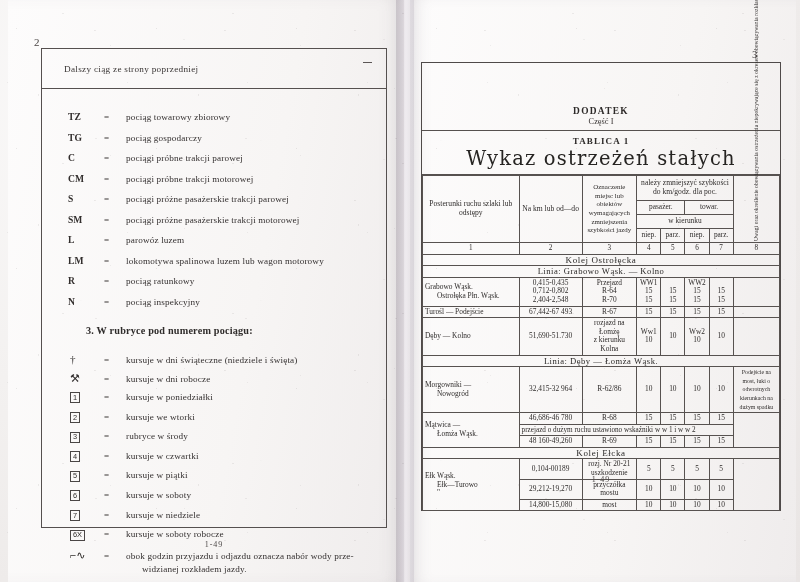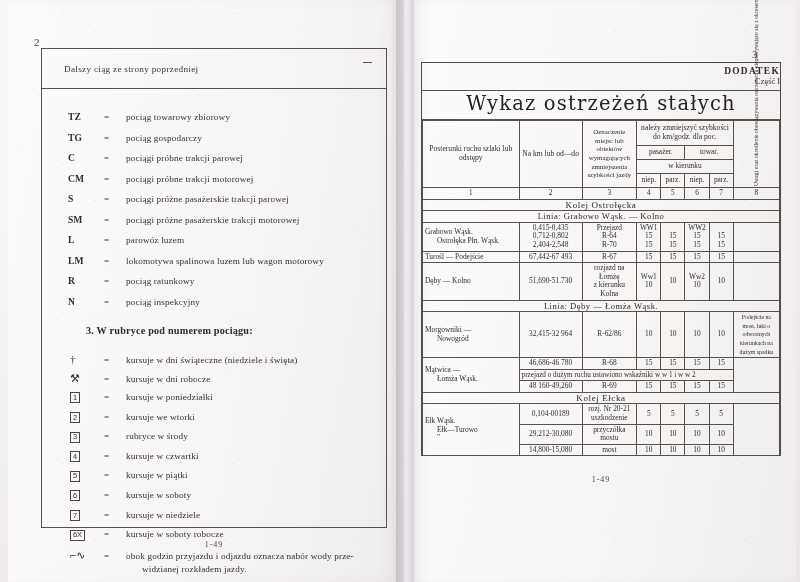--- a/index.html
+++ b/index.html
@@ -103,22 +103,23 @@
     font-size:8px;color:#4c4847;letter-spacing:1px;
   }
 
   
   #right-frame{
     position:absolute;left:421px;top:62px;width:360px;
     border:1.5px solid #4f4a49;border-bottom:none;
     box-sizing:border-box;
   }
   .banner{
-    text-align:right;border-bottom:1.1px solid #56514f;
+    text-align:center;border-bottom:1.1px solid #56514f;
     padding:3px 0 4px;
+    margin-top:40px;
   }
   #dodatek{font-size:9.4px;font-weight:bold;letter-spacing:1.3px;color:#2d2a29;}
   #czesc{font-size:8.4px;color:#3a3635;margin-top:1px;}
   #tablica{font-size:9px;font-weight:bold;letter-spacing:1.1px;color:#2d2a29;
     text-align:center;padding-top:5px;}
   #bigtitle{
     text-align:center;font-size:19.5px;color:#262422;
     font-family:"DejaVu Serif", serif;
     letter-spacing:1.2px;padding:1px 0 4px;
     transform:scaleY(1.04);
@@ -319,20 +320,21 @@
 
     <div id="foot-left">1-49</div>
   </div>
 
   <div id="right-frame">
     <div class="banner">
       <div id="dodatek">DODATEK</div>
       <div id="czesc">Część I</div>
     </div>
     <div id="title-rule">
+      <div id="tablica">TABLICA 1</div>
       <div id="bigtitle">Wykaz ostrzeżeń stałych</div>
     </div>
 
     <table class="tbl">
       <colgroup>
         <col class="c1">
           <col class="c2">
           <col class="c3">
         <col class="c4">
           <col class="c5">
@@ -452,21 +454,21 @@
             <td class="stn" rowspan="3"><span>Ełk Wąsk.</span><span class="ind">Ełk—Turowo</span><span class="ind">"</span></td>
             <td class="km">0,104-00189</td>
             <td class="obj" rowspan="1">rozj. Nr 20-21<br>uszkodzenie</td>
             <td class="sp">5</td>
             <td class="sp">5</td>
             <td class="sp">5</td>
             <td class="sp">5</td>
             <td class="rem" rowspan="3"></td>
           </tr>
           <tr>
-            <td class="km">29,212-30,080</td>
+            <td class="km">29,212-19,270</td>
             <td class="obj">przyczółka<br>mostu</td>
             <td class="sp">10</td>
             <td class="sp">10</td>
             <td class="sp">10</td>
             <td class="sp">10</td>
           </tr>
           <tr>
             <td class="km">14,800-15,080</td>
             <td class="obj">most</td>
             <td class="sp">10</td>

